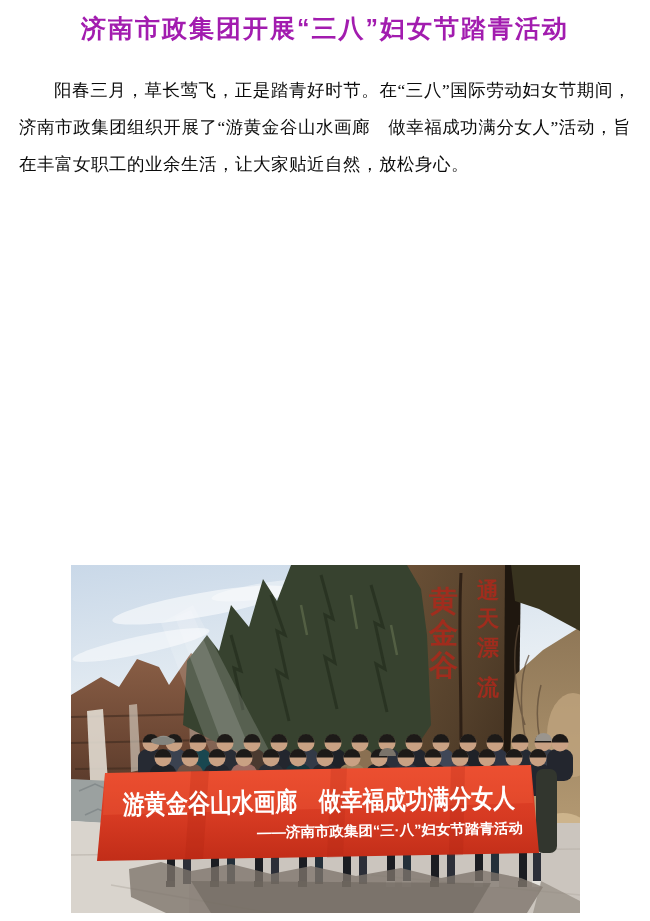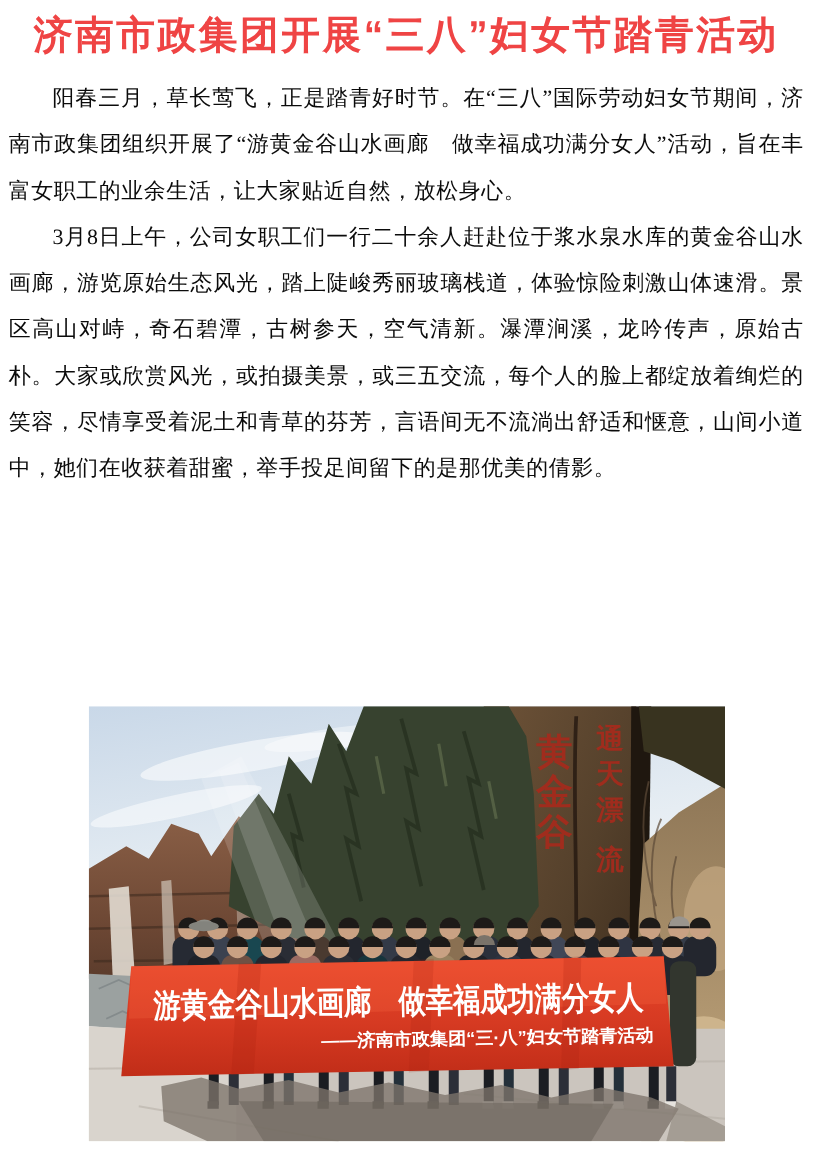--- a/index.html
+++ b/index.html
@@ -10,29 +10,29 @@
     background:#ffffff;
     overflow:hidden;
     font-family:"Liberation Serif", serif;
     color:#0b0b0b;
   }
   .title{
     margin:0;
     padding:12px 10px 6px 10px;
     text-align:center;
     font-family:"Liberation Sans", sans-serif;
-    font-size:31px;
+    font-size:25px;
     line-height:32px;
     font-weight:bold;
     letter-spacing:2px;
-    color:#ef4444;
+    color:#a21caf;
   }
   .body-text{padding:10px 7px 0 7px;}
   .body-text p{
-    margin:0;
+    margin:12px;
     font-size:17.5px;
     line-height:37px;
     text-align:justify;
     text-indent:2em;
     letter-spacing:0.5px;
   }
   .photo{
     position:absolute;
     left:71px; top:565px;
     width:509px; height:348px;
@@ -58,21 +58,20 @@
 </style>
 </head>
 <body>
 
 <div class="page">
 
   <h1 class="title">济南市政集团开展“三八”妇女节踏青活动</h1>
 
   <div class="body-text">
     <p>阳春三月，草长莺飞，正是踏青好时节。在“三八”国际劳动妇女节期间，济南市政集团组织开展了“游黄金谷山水画廊　做幸福成功满分女人”活动，旨在丰富女职工的业余生活，让大家贴近自然，放松身心。</p>
-    <p>3月8日上午，公司女职工们一行二十余人赶赴位于浆水泉水库的黄金谷山水画廊，游览原始生态风光，踏上陡峻秀丽玻璃栈道，体验惊险刺激山体速滑。景区高山对峙，奇石碧潭，古树参天，空气清新。瀑潭涧溪，龙吟传声，原始古朴。大家或欣赏风光，或拍摄美景，或三五交流，每个人的脸上都绽放着绚烂的笑容，尽情享受着泥土和青草的芬芳，言语间无不流淌出舒适和惬意，山间小道中，她们在收获着甜蜜，举手投足间留下的是那优美的倩影。</p>
   </div>
 
   <figure class="photo">
     <svg width="509" height="348" viewBox="0 0 509 348" xmlns="http://www.w3.org/2000/svg">
       <defs>
         <linearGradient id="skyG" x1="0" y1="0" x2="0.4" y2="1">
           <stop offset="0" stop-color="#c9d8e8"></stop>
           <stop offset="0.6" stop-color="#e3ebf2"></stop>
           <stop offset="1" stop-color="#f4f6f7"></stop>
         </linearGradient>

